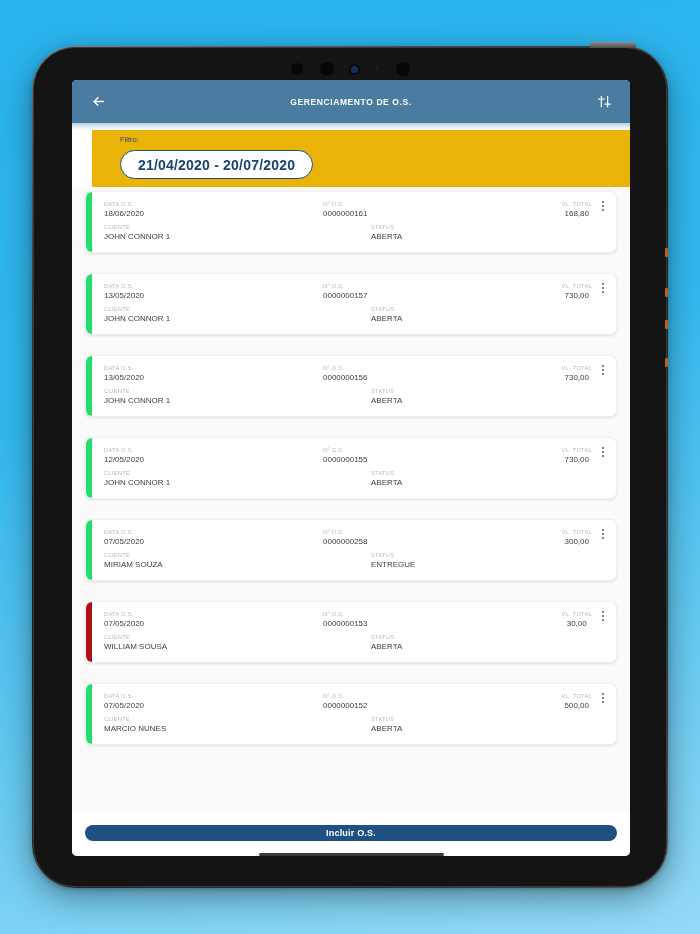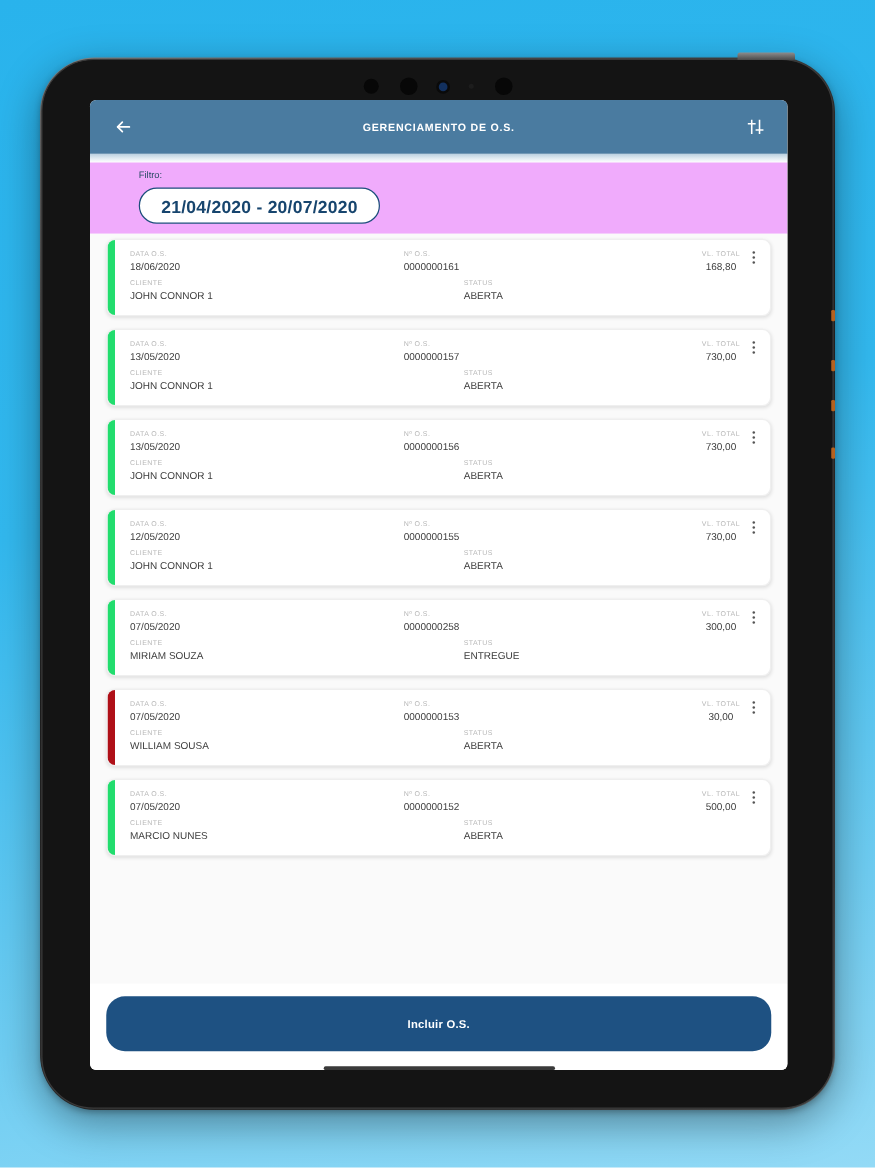--- a/index.html
+++ b/index.html
@@ -114,22 +114,23 @@
 
   
   #appbar-shadow {
     flex: 0 0 7px;
     background: linear-gradient(180deg, #b9cfdf 0%, #dbe7ef 45%, #f3f7fa 80%, #ffffff 100%);
   }
 
   
   #filter-zone {
     flex: 0 0 auto;
-    background: #f0abfc;
-    padding: 5px 0 8px 39px;
+    background: #eab308;
+    padding: 5px 0 8px 28px;
+    margin-left: 20px;
   }
   #filter-label {
     font-size: 7.5px;
     color: #2b4c66;
     margin-bottom: 6px;
   }
   #date-range-chip {
     display: inline-flex;
     align-items: center;
     justify-content: center;
@@ -146,21 +147,21 @@
   }
 
   
   #card-list {
     flex: 1 1 auto;
     background: #fafafa;
     padding: 4px 13px 6px 13px;
     overflow: hidden;
     display: flex;
     flex-direction: column;
-    gap: 10px;
+    gap: 20px;
   }
 
   .os-card {
     position: relative;
     flex: 0 0 62px;
     background: #fff;
     border-radius: 7px;
     border: 1px solid #efefef;
     box-shadow: 0 1px 3px rgba(0,0,0,.11);
     overflow: hidden;
@@ -215,21 +216,21 @@
   }
 
   
   #footer {
     flex: 0 0 auto;
     background: #fff;
     padding: 10px 13px 0 13px;
   }
   #include-btn {
     width: 100%;
-    height: 44px;
+    height: 16px;
     background: #1E5182;
     border: none;
     border-radius: 15px;
     color: #fff;
     font-size: 9px;
     font-weight: bold;
     font-family: "Liberation Sans", sans-serif;
     cursor: pointer;
     letter-spacing: .2px;
   }

